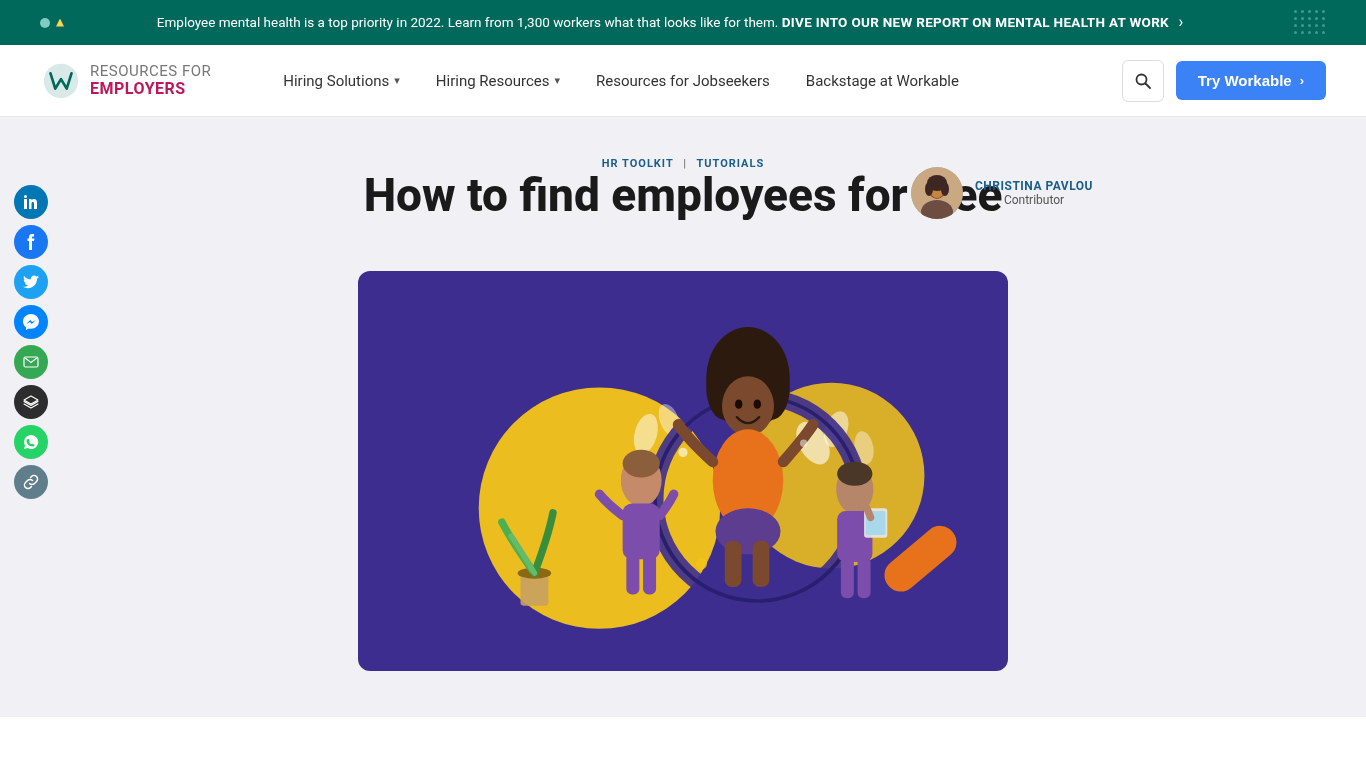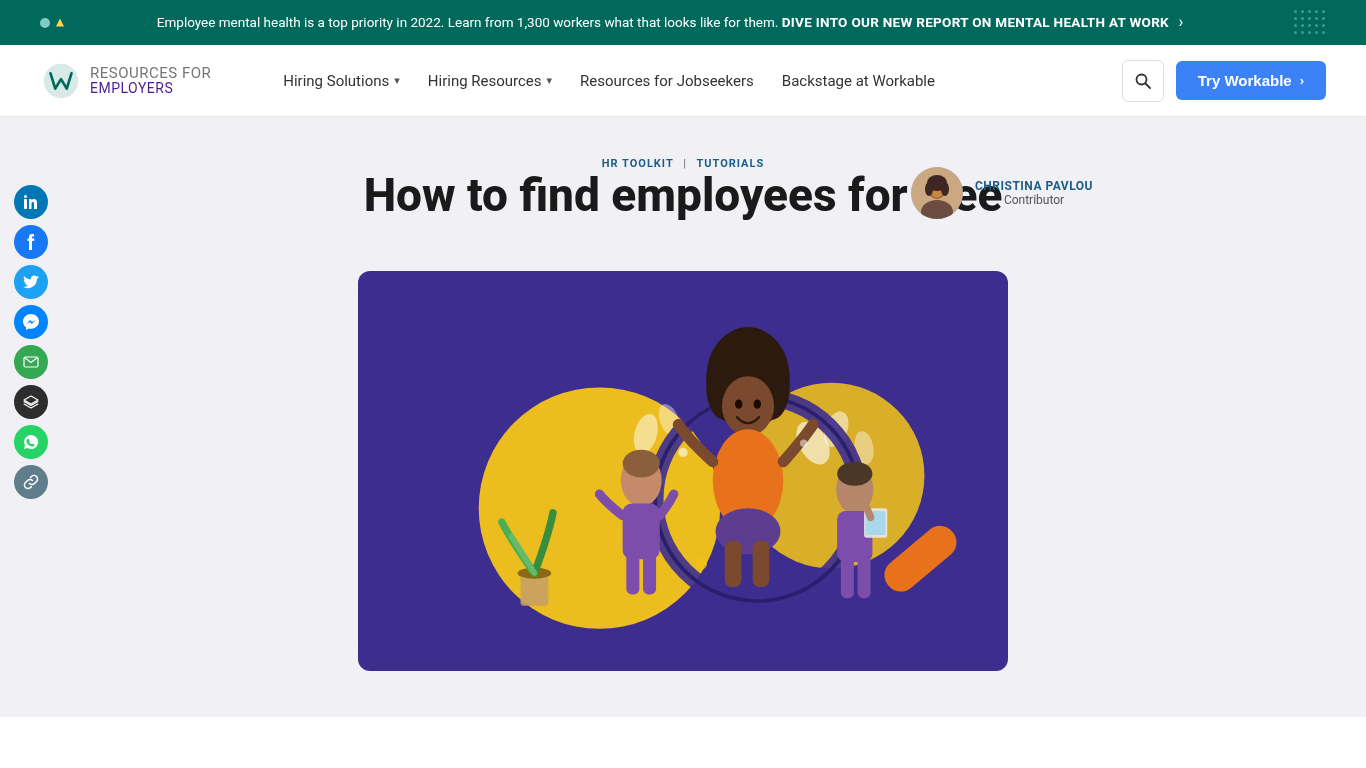--- a/index.html
+++ b/index.html
@@ -90,31 +90,31 @@
       flex-direction: column;
       line-height: 1.1;
     }
     .logo-text .resources-for {
       font-size: 15px;
       color: #777;
       letter-spacing: 0.5px;
       text-transform: uppercase;
     }
     .logo-text .employers {
-      font-size: 14px;
-      font-weight: 400;
-      color: #4c1d95;
+      font-size: 16px;
+      font-weight: 700;
+      color: #be185d;
       letter-spacing: 0.5px;
       text-transform: uppercase;
     }
     .nav-links {
       display: flex;
       align-items: center;
       flex: 1;
-      gap: 4px;
+      gap: 12px;
     }
     .nav-item {
       display: flex;
       align-items: center;
       gap: 5px;
       padding: 8px 12px;
       font-size: 15px;
       color: #333;
       cursor: pointer;
       text-decoration: none;

